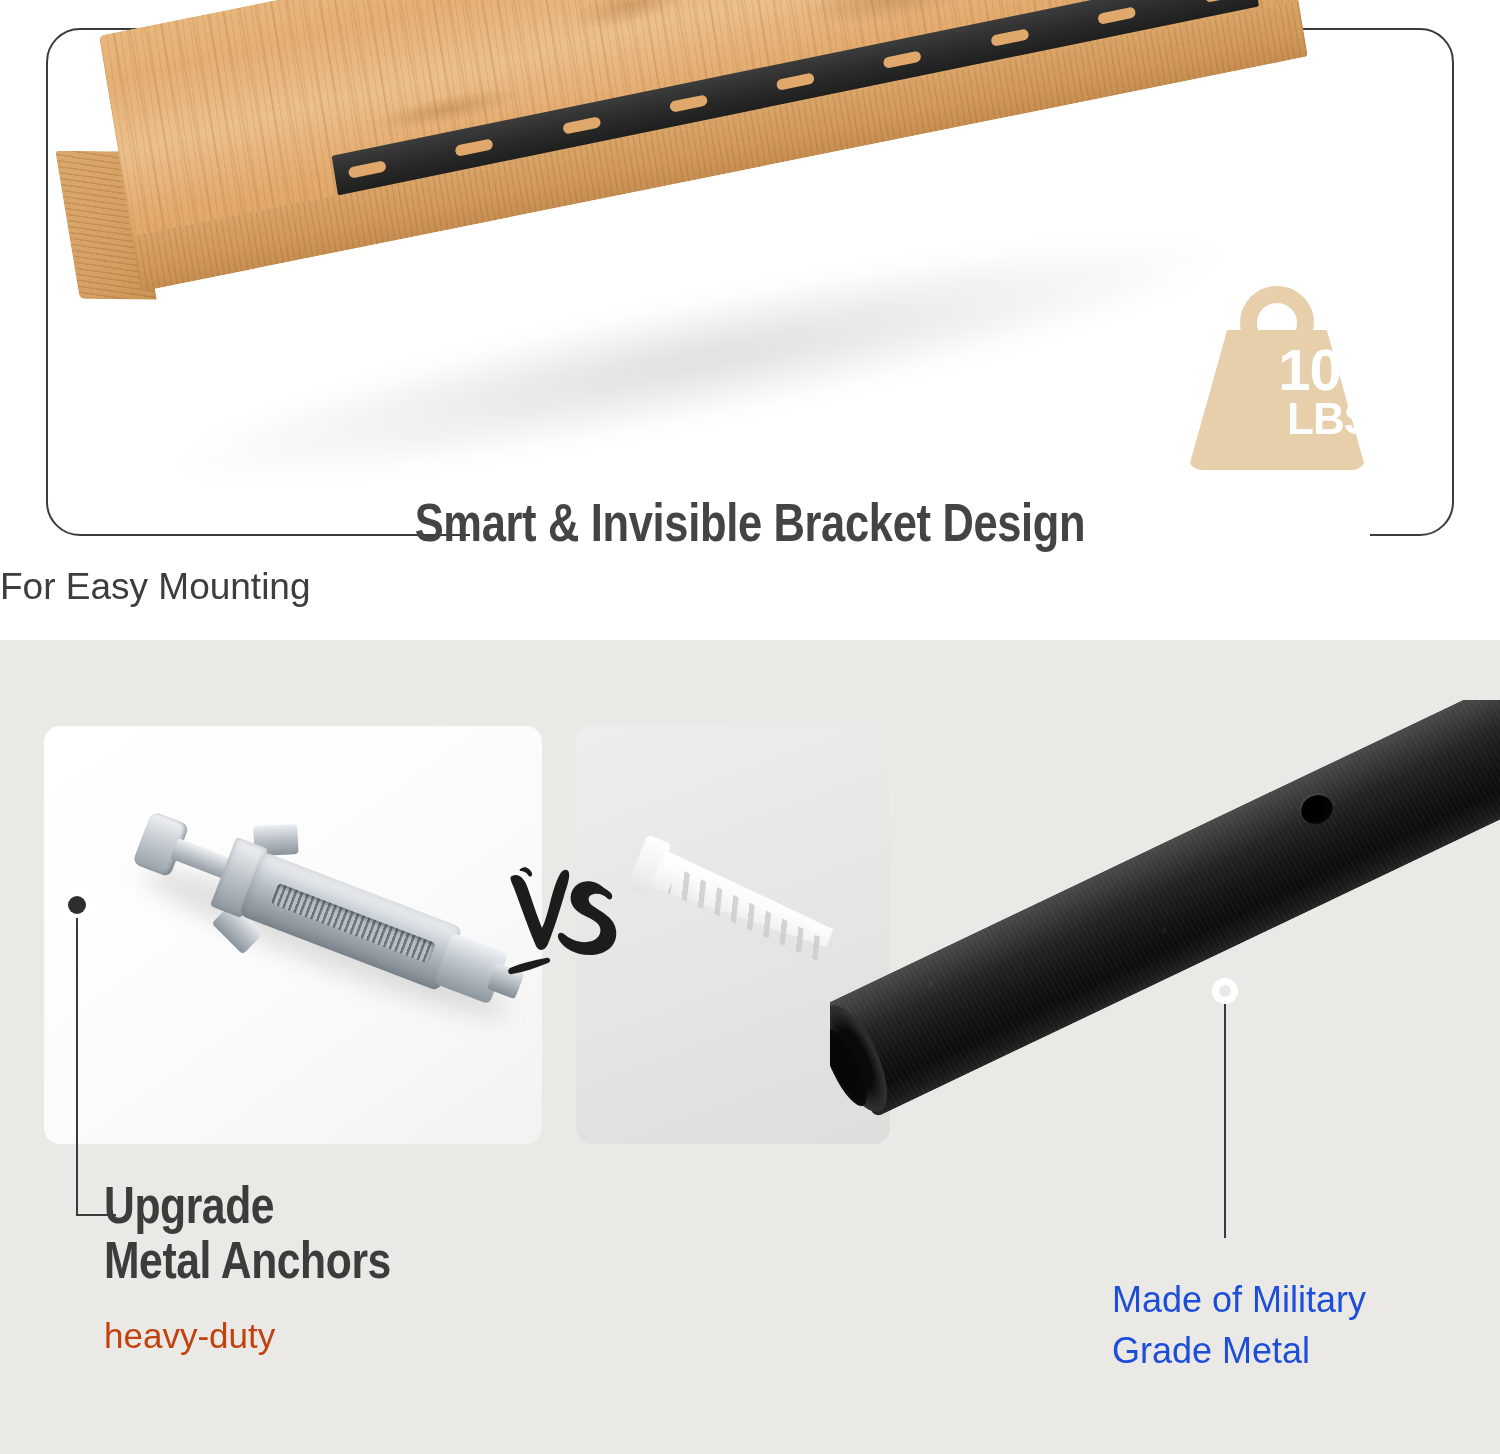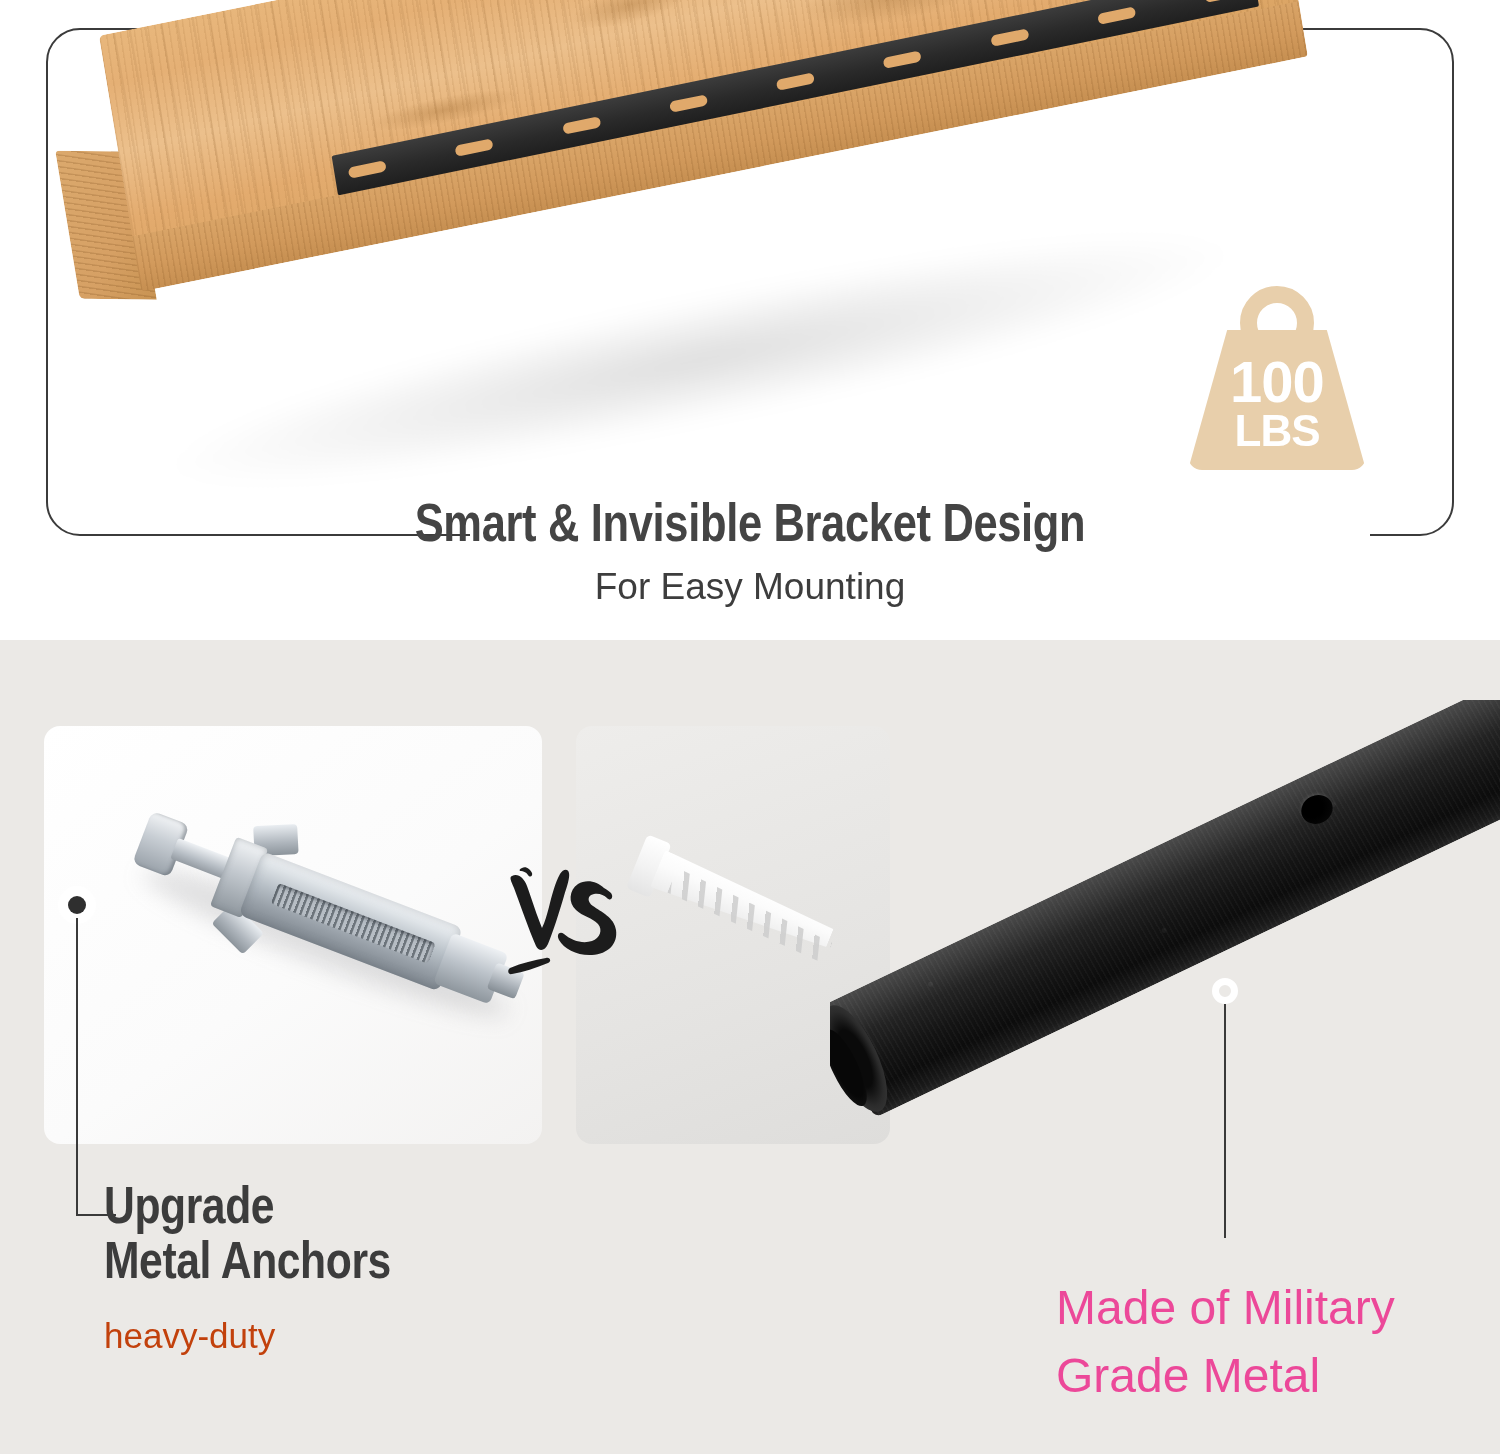--- a/index.html
+++ b/index.html
@@ -162,23 +162,23 @@
   .weight-body {
     position: absolute;
     left: 6px; top: 44px;
     width: 178px; height: 140px;
     background: #e8cfab;
     border-radius: 22px 22px 14px 14px;
     clip-path: polygon(22% 0%, 78% 0%, 100% 100%, 0% 100%);
   }
   .weight-text {
     position: absolute;
-    left: 0; top: 68px;
+    left: 0; top: 56px;
     width: 190px;
-    text-align: center;
+    text-align: right;
     color: #ffffff;
     font-weight: bold;
     line-height: .96;
     letter-spacing: -1px;
   }
   .weight-num { font-size: 58px; display: block; }
   .weight-unit { font-size: 44px; display: block; }
 
   
   .main-title {
@@ -190,21 +190,20 @@
     font-weight: bold;
     color: #444444;
     letter-spacing: -0.4px;
     transform: scaleX(.82);
     white-space: nowrap;
   }
   .sub-title {
     position: absolute;
     left: 0; top: 566px;
     width: 1500px;
-    text-align: center;
     font-size: 37px;
     color: #3d3d3d;
   }
 
   
   .bottom-section {
     position: absolute;
     left: 0; top: 640px;
     width: 1500px; height: 814px;
     background: #ebe9e6;
@@ -464,24 +463,24 @@
     transform-origin: left center;
     white-space: nowrap;
   }
   .cap-left .small {
     margin-top: 28px;
     font-size: 35px;
     color: #c2410c;
   }
   .cap-right {
     position: absolute;
-    left: 1056px; top: 1274px;
+    left: 1112px; top: 1274px;
     width: 380px;
-    font-size: 48px;
-    color: #ec4899;
+    font-size: 36px;
+    color: #1d4ed8;
     line-height: 1.42;
   }
 </style>
 </head>
 <body>
 
 <div class="page">
 
   <div class="top-section">
 

